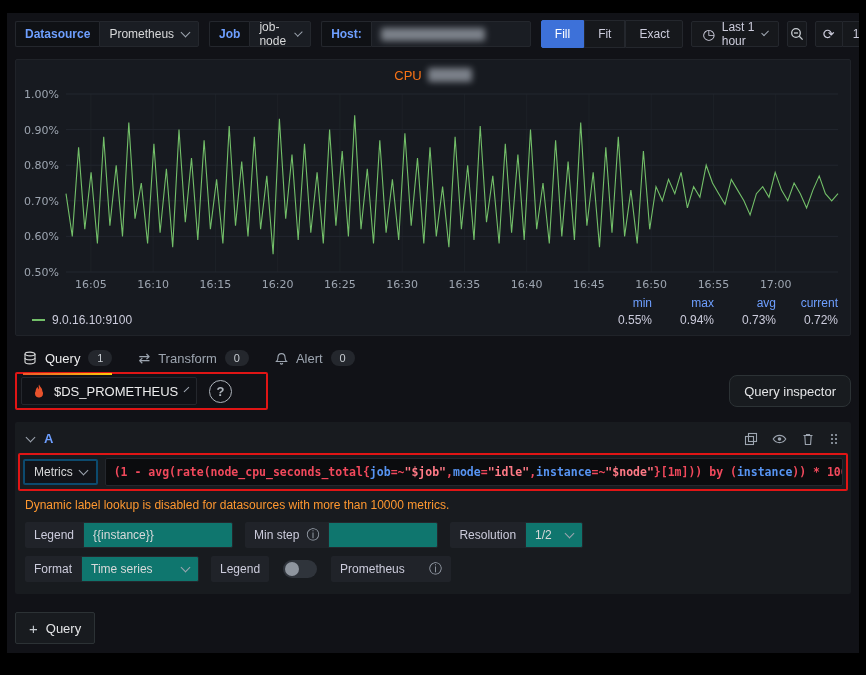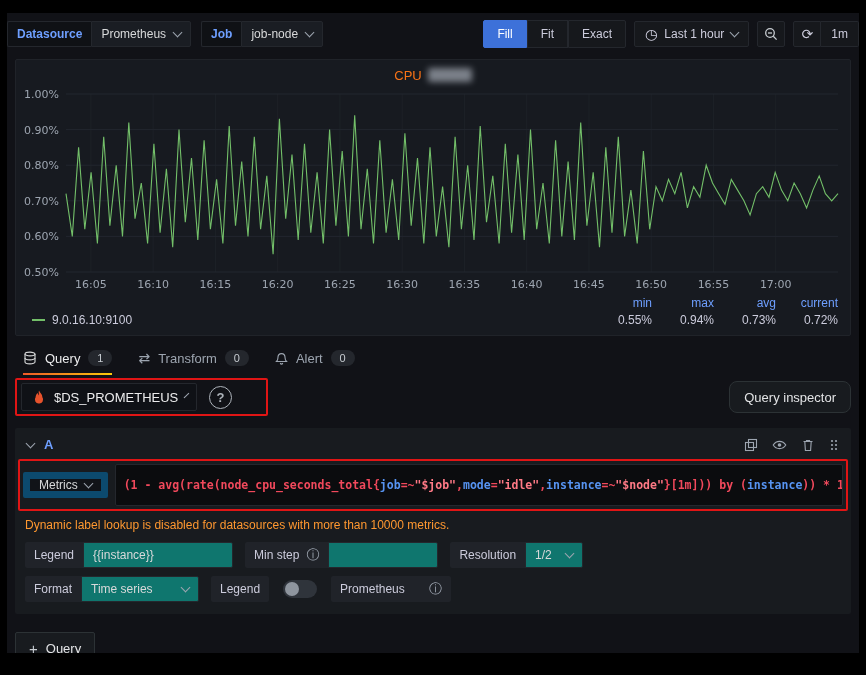--- a/index.html
+++ b/index.html
@@ -1,21 +1,21 @@
 <!DOCTYPE html>
 <html><head>
 <meta charset="utf-8">
 <style>
   html,body{margin:0;padding:0;width:866px;height:675px;overflow:hidden;background:#000;
     font-family:"Liberation Sans",sans-serif;color:#ccccdc;}
   .frame{width:866px;height:675px;box-sizing:border-box;padding:13px 7px 22px;background:#000;}
   .app{width:100%;height:100%;background:#111217;display:flex;flex-direction:column;overflow:hidden;position:relative;}
 
   
-  .topbar{display:flex;align-items:center;gap:10px;padding:7px 0 5px;flex:0 0 auto;}
+  .topbar{display:flex;align-items:center;gap:10px;padding:7px 8px 5px;flex:0 0 auto;}
   .varset{display:flex;align-items:stretch;}
   .var-label{display:flex;align-items:center;padding:0 9px;height:26px;background:#0f1115;border:1px solid #24272d;
     border-right:0;border-radius:2px 0 0 2px;color:#6e9fff;font-size:12px;font-weight:600;box-sizing:border-box;}
   .var-value{display:flex;align-items:center;gap:8px;padding:0 9px;height:26px;background:#1a1d23;border:1px solid #24272d;
     border-radius:0 2px 2px 0;color:#d8d9da;font-size:12px;cursor:pointer;box-sizing:border-box;}
   .chev{width:6px;height:6px;border-right:1.4px solid #9da5b0;border-bottom:1.4px solid #9da5b0;
     display:inline-block;transform:rotate(45deg);margin-top:-3px;}
   .chev-r{width:6px;height:6px;border-right:1.4px solid #9da5b0;border-bottom:1.4px solid #9da5b0;
     display:inline-block;transform:rotate(-45deg);}
   .blur{background:#8d939c;filter:blur(3px);border-radius:2px;opacity:.85;}
@@ -52,43 +52,43 @@
   .tabs{display:flex;align-items:flex-start;gap:26px;padding:14px 16px 0;height:36px;box-sizing:border-box;flex:0 0 auto;}
   .tab{display:flex;align-items:center;gap:8px;font-size:13px;color:#9da5b0;cursor:pointer;padding-bottom:9px;position:relative;}
   .tab.active{color:#ececed;}
   .tab.active::after{content:"";position:absolute;left:0;right:0;bottom:0;height:2px;
     background:linear-gradient(90deg,#f05a28,#fbca0a);}
   .badge{min-width:14px;height:16px;padding:0 5px;border-radius:8px;background:#24272d;color:#c7ccd1;font-size:11px;
     display:flex;align-items:center;justify-content:center;}
   .ticon{display:flex;align-items:center;color:#9da5b0;}
 
   
-  .qtoolbar{display:flex;align-items:center;margin:6px 8px 0;flex:0 0 auto;}
+  .qtoolbar{display:flex;align-items:center;margin:0 8px 0;flex:0 0 auto;}
   .red-box{display:flex;align-items:center;gap:12px;border:2px solid #e01515;padding:3px 34px 3px 4px;border-radius:2px;}
   .ds-picker{display:flex;align-items:center;gap:8px;height:28px;padding:0 10px;background:#0f1116;border:1px solid #24272d;
     border-radius:2px;color:#ececed;font-size:13px;cursor:pointer;width:176px;box-sizing:border-box;justify-content:space-between;}
   .ds-left{display:flex;align-items:center;gap:8px;}
   .help-btn{width:23px;height:23px;border-radius:50%;border:1.4px solid #aeb4bb;color:#aeb4bb;display:flex;align-items:center;
     justify-content:center;font-size:13px;font-weight:700;cursor:pointer;box-sizing:border-box;background:transparent;}
   .qopts{display:flex;align-items:center;gap:12px;font-size:12px;cursor:pointer;}
   .qopts .lbl{color:#6e9fff;font-size:13px;font-weight:500;}
   .qopts .meta{color:#83878e;font-size:12px;}
   .inspector{margin-left:auto;height:30px;padding:0 14px;font-size:13px;display:flex;align-items:center;background:#181b1f;
     border:1px solid #2c3235;border-radius:8px;color:#e3e4e6;cursor:pointer;}
 
   
   .qcard{margin:12px 8px 0;background:#181b1f;border-radius:2px;padding-bottom:12px;flex:0 0 auto;}
   .qhead{display:flex;align-items:center;gap:10px;padding:9px 12px 7px;}
   .qhead .ref{color:#6e9fff;font-weight:600;font-size:13px;}
   .qhead-icons{margin-left:auto;display:flex;gap:14px;align-items:center;color:#9da5b0;}
   .qhead-icons .hic{cursor:pointer;display:flex;align-items:center;}
   .metrics-redbox{border:2px solid #e01515;margin:0 3px;padding:3px;display:flex;gap:7px;align-items:center;border-radius:2px;}
-  .metrics-btn{height:26px;padding:0 9px;display:flex;gap:7px;align-items:center;background:#111318;border:7px solid #0c4a6e;
+  .metrics-btn{height:26px;padding:0 9px;display:flex;gap:7px;align-items:center;background:#111318;border:2px solid #0c4a6e;
     font-size:12px;color:#d8d9da;border-radius:2px;cursor:pointer;box-sizing:border-box;flex:0 0 auto;}
-  .expr{flex:1;height:42px;display:flex;align-items:center;background:#0b0c0e;border:1px solid #24272d;border-radius:2px;
+  .expr{flex:1;height:28px;display:flex;align-items:center;background:#0b0c0e;border:1px solid #24272d;border-radius:2px;
     padding:0 8px;font-family:"DejaVu Sans Mono",monospace;font-size:11.5px;font-weight:700;white-space:nowrap;
     overflow:hidden;cursor:text;box-sizing:border-box;}
   .tok-r{color:#f2495c;}
   .tok-b{color:#5794f2;}
   .tok-s{color:#ff7a86;}
   .warning{color:#ff9830;font-size:12px;padding:7px 10px 10px;}
   .opt-rows{display:flex;flex-direction:column;gap:8px;padding:0 10px;}
   .opt-row{display:flex;align-items:center;gap:12px;}
   .field{display:flex;align-items:stretch;}
   .fld-label{display:flex;align-items:center;gap:7px;padding:0 9px;height:26px;background:#202329;color:#ccccdc;
@@ -120,20 +120,26 @@
         <div class="var-value">
           <span>Prometheus</span>
           <span class="chev"></span>
         </div>
       </div>
       <div class="varset">
         <div class="var-label">Job</div>
         <div class="var-value">
           <span>job-node</span>
           <span class="chev"></span>
+        </div>
+      </div>
+      <div class="varset">
+        <div class="var-label">Host:</div>
+        <div class="var-value" style="width:160px;">
+          <span class="blur host-blur"></span>
         </div>
       </div>
 
       <div class="tb-right">
         <div class="seg">
           <div class="sbtn active">Fill</div>
           <div class="sbtn">Fit</div>
           <div class="sbtn">Exact</div>
         </div>
         <div class="tbtn">

